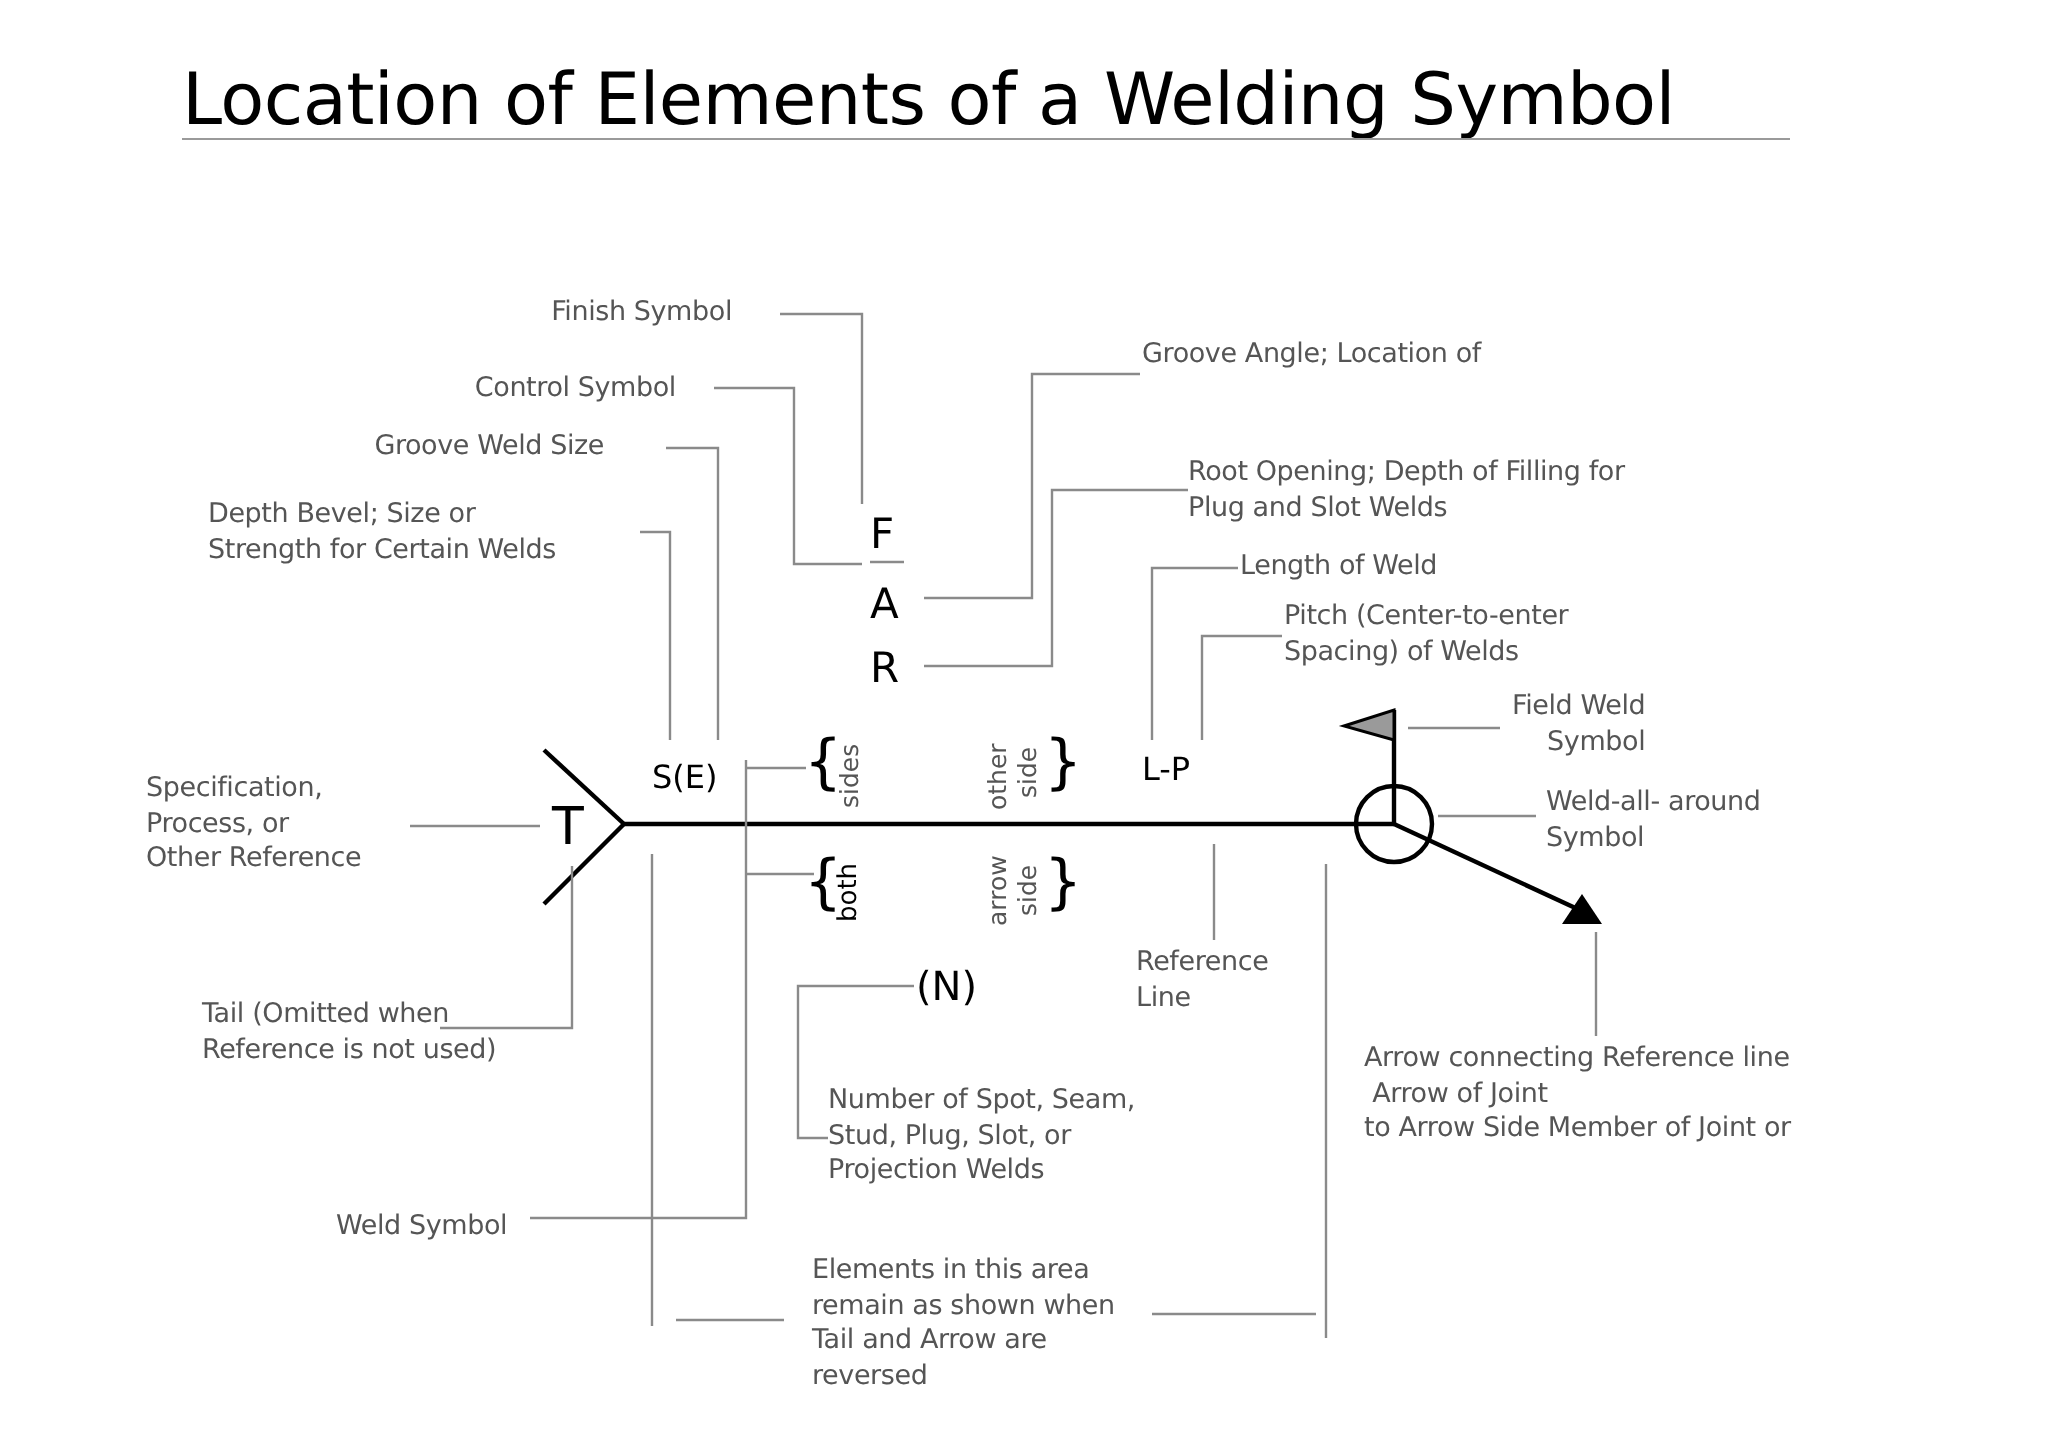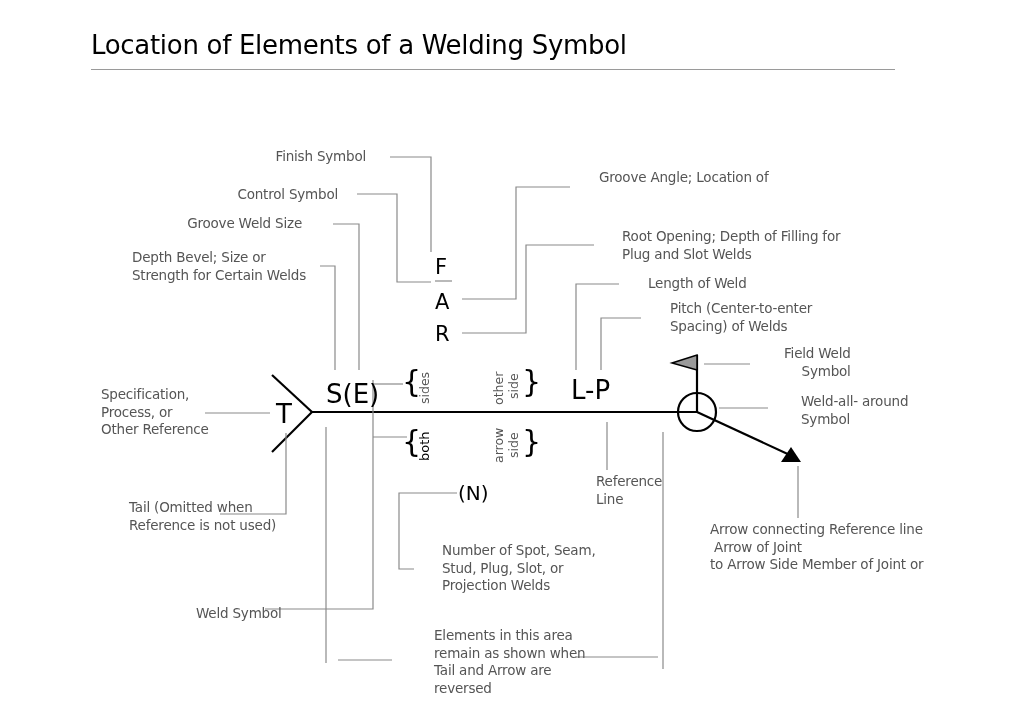--- a/index.html
+++ b/index.html
@@ -1,22 +1,22 @@
 <!DOCTYPE html>
 <html><head>
   <meta charset="utf-8">
   <style>
     html, body { margin: 0; padding: 0; background: #ffffff; }
     body { width: 1024px; height: 724px; position: relative; overflow: hidden; font-family: "DejaVu Sans", sans-serif; }
-    #title { position: absolute; left: 91px; top: 30px; font-size: 26px; color: #000; letter-spacing: -0.3px; white-space: nowrap; font-family: "DejaVu Sans", sans-serif; }
+    #title { position: absolute; left: 91px; top: 30px; font-size: 36px; color: #000; letter-spacing: -0.3px; white-space: nowrap; font-family: "DejaVu Sans", sans-serif; }
     #title-rule { position: absolute; left: 91px; top: 69px; width: 804px; height: 1px; background: #9a9a9a; }
     svg#diagram { position: absolute; left: 0; top: 0; }
-    .lbl { position: absolute; font-size: 13.5px; line-height: 17.5px; color: #555; white-space: nowrap; font-family: "DejaVu Sans", sans-serif; letter-spacing: -0.2px; margin-left: 28px; }
+    .lbl { position: absolute; font-size: 13.5px; line-height: 17.5px; color: #555; white-space: nowrap; font-family: "DejaVu Sans", sans-serif; letter-spacing: -0.2px; }
     .r { text-align: right; }
-    .sym { position: absolute; font-size: 26px; color: #000; font-family: "DejaVu Sans", sans-serif; line-height: 1; white-space: nowrap; }
+    .sym { position: absolute; font-size: 16px; color: #000; font-family: "DejaVu Sans", sans-serif; line-height: 1; white-space: nowrap; }
     .rot { position: absolute; font-size: 12.5px; color: #555; transform: rotate(-90deg); transform-origin: left top; white-space: nowrap; line-height: 14px; font-family: "DejaVu Sans", sans-serif; }
     .brace { position: absolute; font-size: 30px; color: #000; line-height: 1; font-family: "DejaVu Sans", sans-serif; }
     .lead { stroke: #8a8a8a; stroke-width: 1.2; fill: none; }
     .blk { stroke: #000; stroke-width: 2.2; fill: none; }
   </style>
 </head>
 <body>
 
 <div id="title">Location of Elements of a Welding Symbol</div>
 <div id="title-rule"></div>

